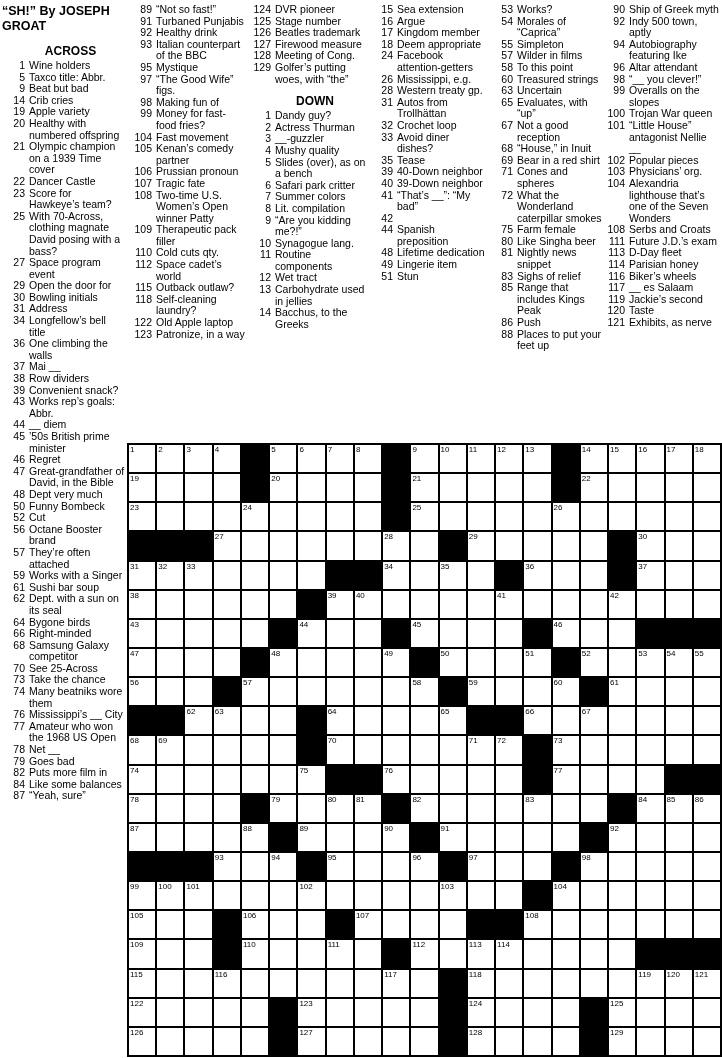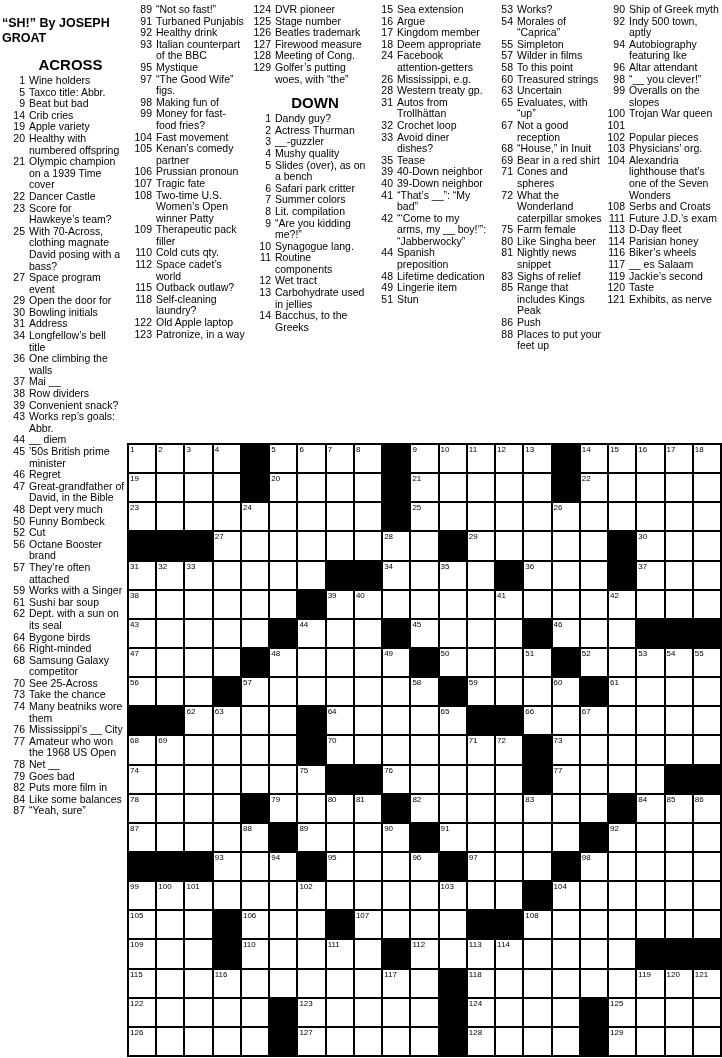--- a/index.html
+++ b/index.html
@@ -1,26 +1,26 @@
 <!DOCTYPE html>
 <html><head>
 <meta charset="utf-8">
 <style>
   html,body{margin:0;padding:0;background:#fff;}
   .page{position:relative;width:722px;height:1058px;background:#ffffff;overflow:hidden;
         font-family:"Liberation Sans", sans-serif;color:#000;}
   .col{position:absolute;top:4px;}
-  .col1{left:2px;top:16px;width:123px;}
+  .col1{left:2px;top:4px;width:123px;}
   .col2{left:129px;width:117px;}
   .col3{left:248px;width:120px;}
   .col4{left:370px;width:117px;}
   .col5{left:490px;width:112px;}
   .col6{left:602px;width:119px;}
   .title{font-weight:bold;font-size:12.5px;line-height:14.5px;margin-bottom:11px;}
-  .section-header{font-weight:bold;font-size:15px;text-align:center;margin:0 0 2px;padding-left:14px;}
+  .section-header{font-weight:bold;font-size:12px;text-align:center;margin:0 0 2px;padding-left:14px;}
   .col3 .section-header{margin-top:9px;text-align:center;}
   .clue{display:flex;font-size:10.5px;line-height:11.6px;}
   .clue .num{flex:0 0 23px;text-align:right;padding-right:4px;}
   .clue .txt{flex:1;}
   .grid{position:absolute;left:127px;top:443px;width:595px;height:614px;background:#000;
         border:2px solid #000;box-sizing:border-box;display:grid;
         grid-template-columns:repeat(21,1fr);grid-template-rows:repeat(21,1fr);gap:2px;}
   .cell{background:#fff;position:relative;}
   .cell.black{background:#000;}
   .cell .n{position:absolute;top:0px;left:1px;font-size:8px;line-height:9px;}
@@ -443,21 +443,20 @@
         <div class="clue">
           <span class="num">40</span>
           <span class="txt">39-Down neighbor</span>
         </div>
         <div class="clue">
           <span class="num">41</span>
           <span class="txt">“That’s __”: “My bad”</span>
         </div>
         <div class="clue">
           <span class="num">42</span>
-          <span class="txt">“‘Come to my arms, my __ boy!’”: “Jabberwocky”</span>
         </div>
         <div class="clue">
           <span class="num">44</span>
           <span class="txt">Spanish preposition</span>
         </div>
         <div class="clue">
           <span class="num">48</span>
           <span class="txt">Lifetime dedication</span>
         </div>
         <div class="clue">
@@ -581,20 +580,21 @@
         <div class="clue">
           <span class="num">99</span>
           <span class="txt">Overalls on the slopes</span>
         </div>
         <div class="clue">
           <span class="num">100</span>
           <span class="txt">Trojan War queen</span>
         </div>
         <div class="clue">
           <span class="num">101</span>
+          <span class="txt">“Little House” antagonist Nellie __</span>
         </div>
         <div class="clue">
           <span class="num">102</span>
           <span class="txt">Popular pieces</span>
         </div>
         <div class="clue">
           <span class="num">103</span>
           <span class="txt">Physicians’ org.</span>
         </div>
         <div class="clue">

